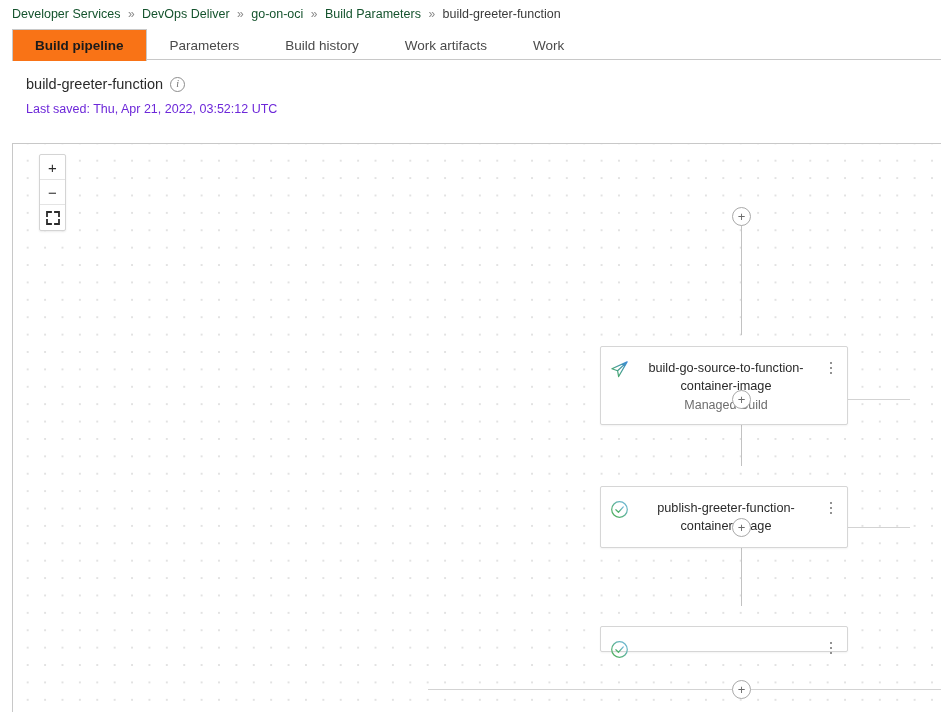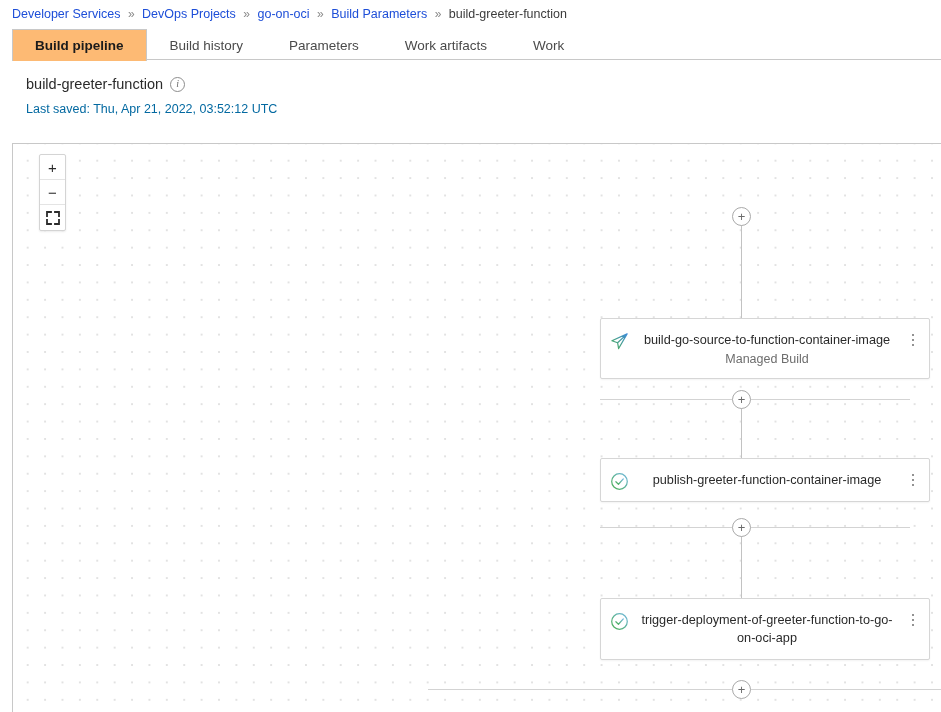--- a/index.html
+++ b/index.html
@@ -11,21 +11,21 @@
   }
 
   
   .breadcrumb {
     padding: 6px 0 7px 12px;
     font-size: 12.5px;
     line-height: 16px;
     white-space: nowrap;
     color: #5a5a5a;
   }
-  .crumb-link { color: #1d4ed8; cursor: pointer; }
+  .crumb-link { color: #14532d; cursor: pointer; }
   .crumb-sep { color: #8a8a8a; padding: 0 4px; font-size: 12px; }
   .crumb-current { color: #3b3b3b; }
 
   
   .tabbar {
     position: relative;
     height: 31px;
     margin-left: 12px;
     display: flex;
     align-items: flex-end;
@@ -44,21 +44,21 @@
     padding: 0 22px;
     display: flex;
     align-items: center;
     font-size: 13.5px;
     color: #4a4a4a;
     cursor: pointer;
     border: 1px solid transparent;
     border-bottom: none;
   }
   .tab.active {
-    background: #fdba74;
+    background: #f97316;
     border-color: #c8c8c8;
     color: #1b1b1b;
     font-weight: bold;
     margin-bottom: -1px;
     height: 32px;
   }
 
   
   .page-head { padding: 16px 0 0 26px; }
   .page-title-row { display: flex; align-items: center; gap: 7px; }
@@ -71,21 +71,21 @@
     font-size: 10px;
     font-style: italic;
     font-family: "Liberation Serif", serif;
     display: flex; align-items: center; justify-content: center;
     cursor: pointer;
     line-height: 1;
   }
   .page-sub {
     margin-top: 10px;
     font-size: 12.5px;
-    color: #0369a1;
+    color: #6d28d9;
   }
 
   
   .canvas-wrap {
     position: absolute;
     left: 12px; top: 143px;
     width: 929px; height: 569px;
     border-top: 1px solid #c8c8c8;
     border-left: 1px solid #c8c8c8;
     background: #ffffff;
@@ -151,28 +151,29 @@
   .hrule {
     position: absolute;
     height: 1px;
     background: #d3d3d3;
     z-index: 2;
   }
 
   .card {
     position: absolute;
     left: 12px;
-    width: 330px;
+    width: 248px;
     background: #ffffff;
     border: 1px solid #d6d6d6;
     border-radius: 2px;
     box-shadow: 0 1px 2px rgba(0,0,0,.05);
     padding: 12px 30px 12px 34px;
     z-index: 4;
     cursor: pointer;
+    margin-top: 28px;
   }
   .card-icon {
     position: absolute;
     left: 9px; top: 13px;
     width: 19px; height: 19px;
   }
   .card-menu {
     position: absolute;
     right: 9px; top: 12px;
     width: 14px; height: 18px;
@@ -200,33 +201,33 @@
     color: #6d6d6d;
     text-align: center;
   }
 </style>
 </head>
 <body>
 
 <div class="breadcrumb">
   <span class="crumb-link">Developer Services</span>
   <span class="crumb-sep">»</span>
-  <span class="crumb-link">DevOps Projects</span>
+  <span class="crumb-link">DevOps Deliver</span>
   <span class="crumb-sep">»</span>
   <span class="crumb-link">go-on-oci</span>
   <span class="crumb-sep">»</span>
   <span class="crumb-link">Build Parameters</span>
   <span class="crumb-sep">»</span>
   <span class="crumb-current">build-greeter-function</span>
 </div>
 
 <div class="tabbar">
   <div class="tab active">Build pipeline</div>
+  <div class="tab">Parameters</div>
   <div class="tab">Build history</div>
-  <div class="tab">Parameters</div>
   <div class="tab">Work artifacts</div>
   <div class="tab">Work</div>
 </div>
 
 <div class="page-head">
   <div class="page-title-row">
     <span class="page-title">build-greeter-function</span>
     <span class="info-icon">i</span>
   </div>
   <div class="page-sub">Last saved: Thu, Apr 21, 2022, 03:52:12 UTC</div>
@@ -299,19 +300,18 @@
     <div class="card" style="top:454px;">
       <svg class="card-icon" viewBox="0 0 20 20">
         <circle cx="10" cy="10" r="8.2" fill="none" stroke="url(#cgrad)" stroke-width="1.3"></circle>
         <path d="M6.2 10.2 L8.9 12.9 L14 7.2" fill="none" stroke="url(#cgrad)" stroke-width="1.3" stroke-linecap="round" stroke-linejoin="round"></path>
       </svg>
       <div class="card-menu">
         <i></i>
           <i></i>
           <i></i>
       </div>
-      <div class="card-title">trigger-deployment-of-greeter-function-to-go-on-oci-app</div>
     </div>
     <div class="hrule" style="left:-160px;width:640px;top:545px;"></div>
     <div class="node-plus" style="top:536px;">+</div>
 
   </div>
 </div>
 
 </body></html>

